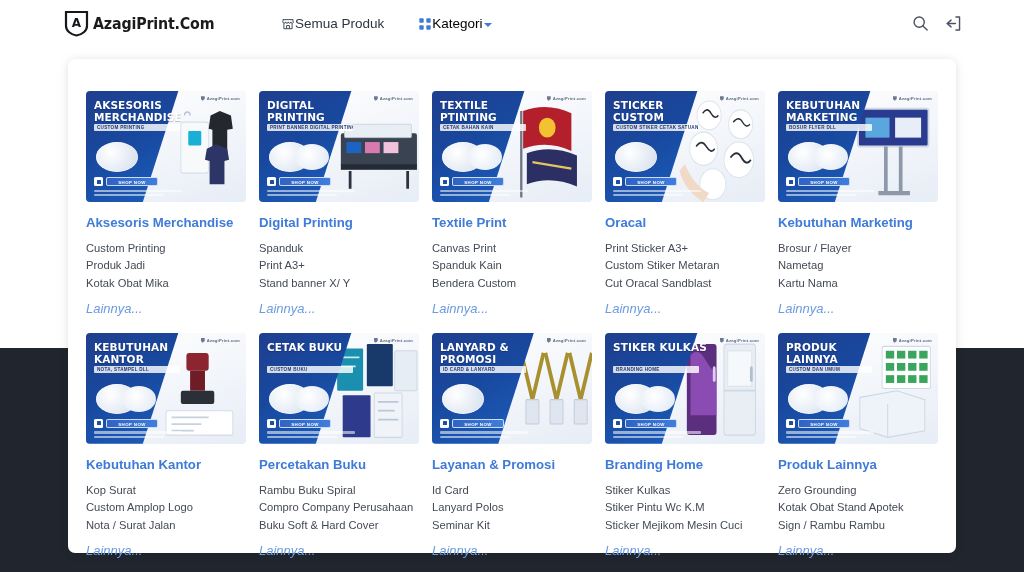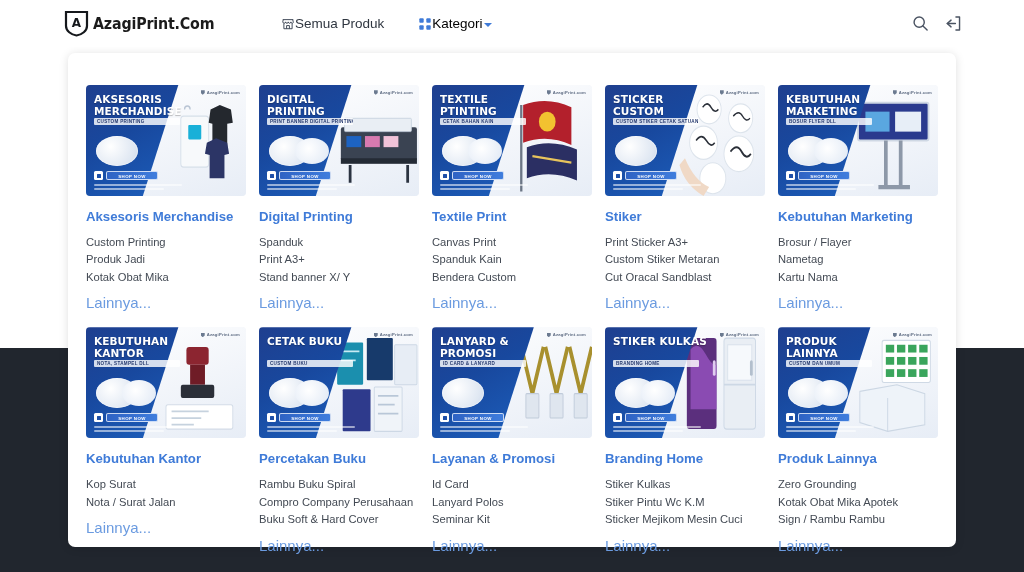--- a/index.html
+++ b/index.html
@@ -48,21 +48,21 @@
     margin-left: 1px; margin-top: 2px;
   }
   .header-right {
     position: absolute; right: 62px; top: 0; height: 47px;
     display: flex; align-items: center; gap: 16px;
   }
   .hicon { cursor: pointer; display: flex; align-items: center; }
 
   
   .content-card {
-    position: absolute; left: 68px; top: 53px; width: 888px; height: 494px;
+    position: absolute; left: 68px; top: 59px; width: 888px; height: 494px;
     background: #ffffff; border-radius: 7px;
     box-shadow: 0 1px 10px rgba(0,0,0,0.13);
     z-index: 3;
     padding: 32px 18px 10px 18px;
   }
   .grid {
     display: grid;
     grid-template-columns: repeat(5, 1fr);
     column-gap: 13px;
     row-gap: 15px;
@@ -155,22 +155,22 @@
   .ptitle {
     margin-top: 13px; font-size: 13.2px; font-weight: 700;
     color: #3f7bd8; line-height: 1.2; cursor: pointer;
   }
   .plist { margin-top: 9px; }
   .plist li {
     list-style: none; font-size: 11.2px; color: #434a54;
     line-height: 17.5px; white-space: nowrap; overflow: hidden;
   }
   .pmore {
-    font-size: 15px; color: #6b9be0; line-height: 17.5px;
-    cursor: pointer; display: inline-block; margin-top: 8px;
+    font-size: 13px; color: #6b9be0; line-height: 17.5px;
+    cursor: pointer; display: inline-block; margin-top: 8px; font-style: italic;
   }
 </style>
 </head>
 <body>
 
 <div id="root">
 
   <div class="dark-band"></div>
 
   <div class="header">
@@ -384,21 +384,21 @@
           </div>
           <div class="bl-foot">
               <span></span>
               <span></span>
             </div>
           <div class="banner-logo">
             <span class="dot"></span>
             <b>AzagiPrint.com</b>
           </div>
         </div>
-        <div class="ptitle">Stiker</div>
+        <div class="ptitle">Oracal</div>
         <ul class="plist">
           <li>Print Sticker A3+</li>
           <li>Custom Stiker Metaran</li>
           <li>Cut Oracal Sandblast</li>
         </ul>
         <div class="pmore">Lainnya...</div>
       </div>
 
       <div class="pcard">
         <div class="banner">
@@ -465,20 +465,21 @@
               <span></span>
             </div>
           <div class="banner-logo">
             <span class="dot"></span>
             <b>AzagiPrint.com</b>
           </div>
         </div>
         <div class="ptitle">Kebutuhan Kantor</div>
         <ul class="plist">
           <li>Kop Surat</li>
+          <li>Custom Amplop Logo</li>
           <li>Nota / Surat Jalan</li>
         </ul>
         <div class="pmore">Lainnya...</div>
       </div>
 
       <div class="pcard">
         <div class="banner">
           <div class="banner-right">
             <svg class="art" viewBox="0 0 100 100" preserveAspectRatio="none">
               <rect x="12" y="14" width="28" height="38" rx="1" fill="#1b8fae"></rect>
@@ -637,21 +638,21 @@
               <span></span>
             </div>
           <div class="banner-logo">
             <span class="dot"></span>
             <b>AzagiPrint.com</b>
           </div>
         </div>
         <div class="ptitle">Produk Lainnya</div>
         <ul class="plist">
           <li>Zero Grounding</li>
-          <li>Kotak Obat Mika Apotek</li>
+          <li>Kotak Obat Stand Apotek</li>
           <li>Sign / Rambu Rambu</li>
         </ul>
         <div class="pmore">Lainnya...</div>
       </div>
 
     </div>
   </div>
 
 </div>
 

